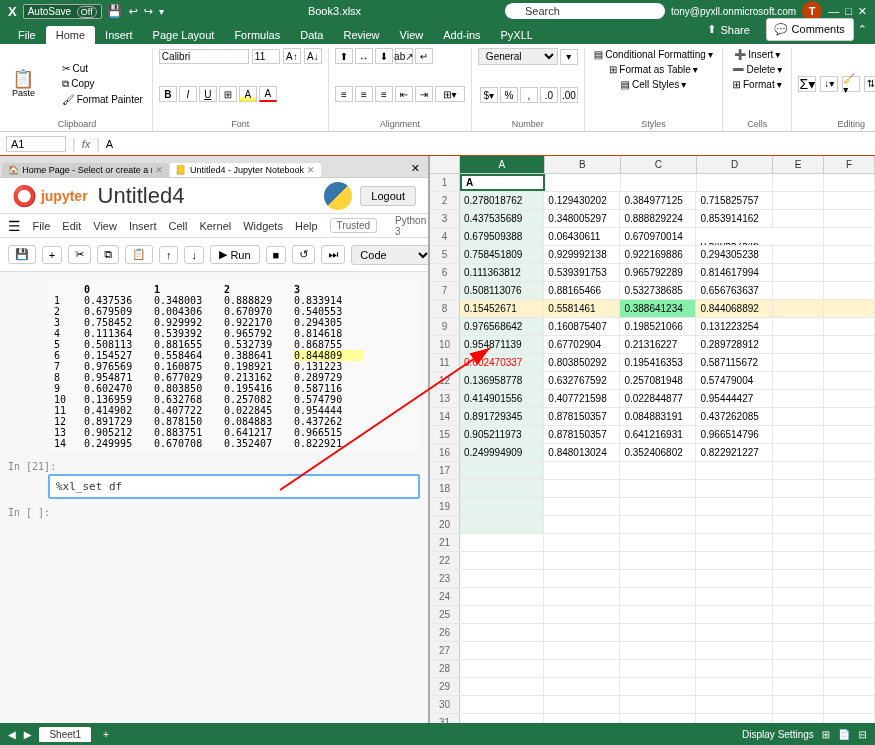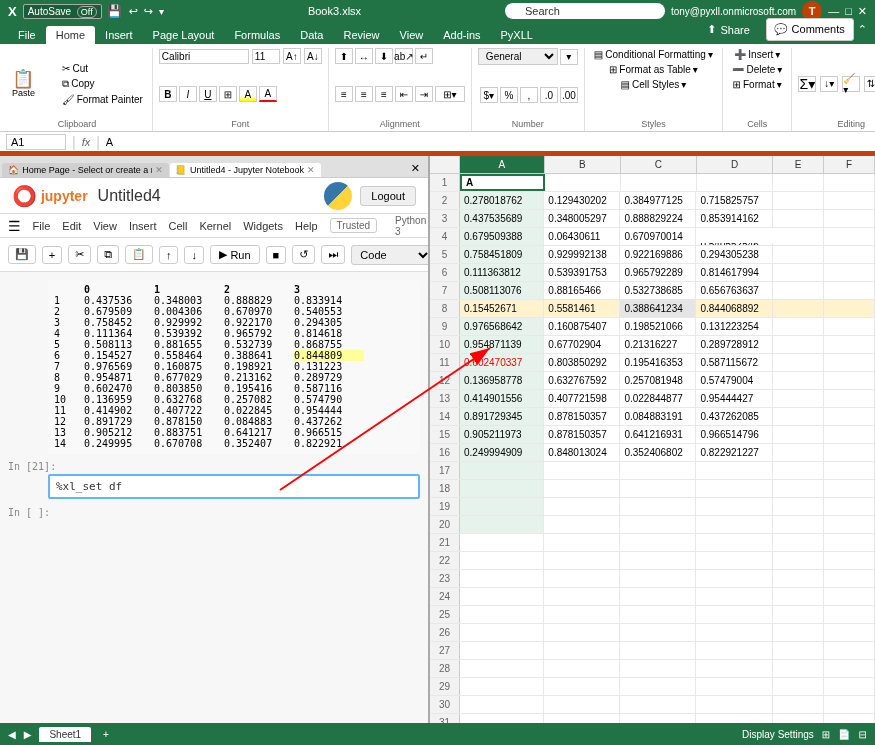--- a/index.html
+++ b/index.html
@@ -91,21 +91,21 @@
       padding: 1px 3px;
       cursor: pointer;
       border-radius: 2px;
       font-size: 10px;
     }
 
     
     .formula-bar {
       height: 24px;
       background: white;
-      border-bottom: 5px solid #c2410c;
+      border-bottom: 1px solid #c2410c;
       display: flex;
       align-items: center;
       padding: 0 6px;
       gap: 6px;
       font-size: 11px;
     }
     .name-box {
       width: 60px;
       border: 1px solid #ccc;
       padding: 1px 4px;
@@ -588,21 +588,21 @@
         <span style="font-size:9px;color:#888;">✕</span>
       </div>
       <span style="margin-left:auto;padding:2px 6px;font-size:11px;cursor:pointer;">✕</span>
     </div>
 
     <div class="jupyter-header">
       <div class="jupyter-logo">
         <span style="font-size:20px;">⭕</span>
         <span style="color:#e97627;">jupyter</span>
       </div>
-      <span style="font-size:16px;color:#333;cursor:pointer;">Untitled4</span>
+      <span style="font-size:22px;color:#333;cursor:pointer;">Untitled4</span>
       <div style="margin-left:auto;display:flex;align-items:center;gap:8px;">
         <div class="jupyter-python-logo"></div>
         <button class="logout-btn">Logout</button>
       </div>
     </div>
 
     <div class="jupyter-menu">
       <span style="font-size:14px;">☰</span>
       <span class="jupyter-menu-item">File</span>
       <span class="jupyter-menu-item">Edit</span>
@@ -845,21 +845,21 @@
         <div class="grid-cell" style="width:90px;">0.532738685</div>
         <div class="grid-cell" style="width:90px;">0.656763637</div>
         <div class="grid-cell" style="width:60px;"></div>
         <div class="grid-cell" style="width:60px;"></div>
       </div>
 
       <div class="grid-row" style="background:#fff3cd;">
         <div class="grid-row-num">8</div>
         <div class="grid-cell selected-header" style="width:100px;background:#fff3cd;">0.15452671</div>
         <div class="grid-cell" style="width:90px;background:#fff3cd;">0.5581461</div>
-        <div class="grid-cell" style="width:90px;background:#e5e5e5;text-align:right;">0.388641234</div>
+        <div class="grid-cell" style="width:90px;background:#86efac;text-align:right;">0.388641234</div>
         <div class="grid-cell" style="width:90px;background:#fff3cd;">0.844068892</div>
         <div class="grid-cell" style="width:60px;"></div>
         <div class="grid-cell" style="width:60px;"></div>
       </div>
 
       <div class="grid-row">
         <div class="grid-row-num">9</div>
         <div class="grid-cell selected-header" style="width:100px;">0.976568642</div>
         <div class="grid-cell" style="width:90px;">0.160875407</div>
         <div class="grid-cell" style="width:90px;">0.198521066</div>

